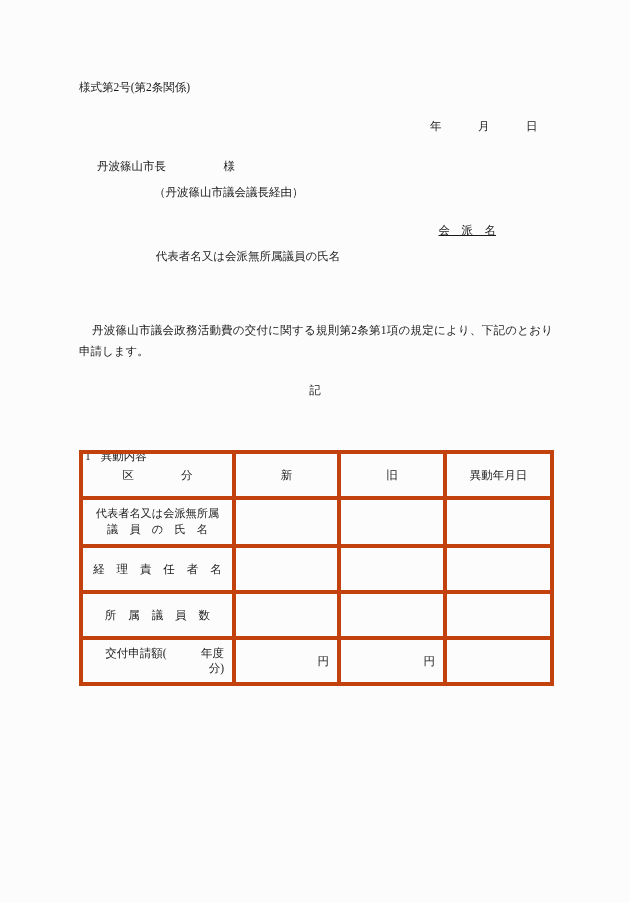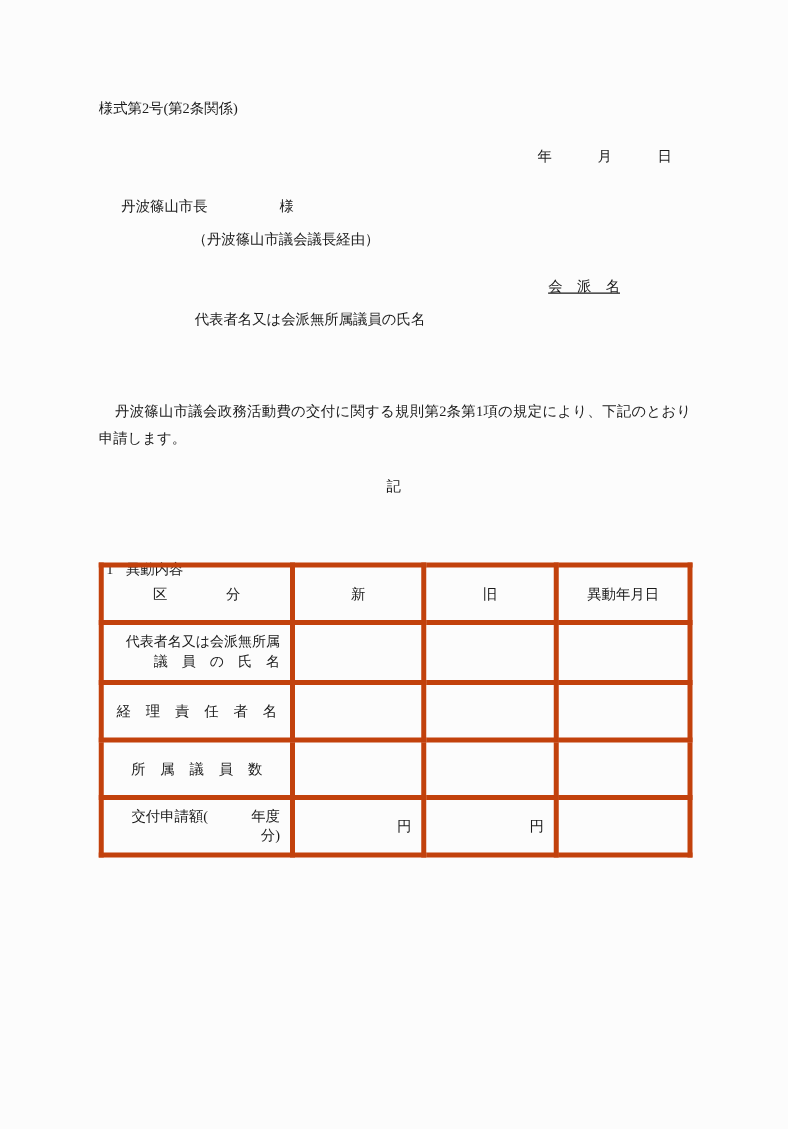--- a/index.html
+++ b/index.html
@@ -140,22 +140,23 @@
   .cell-left   { text-align: right; }
 
   
   .spaced {
     display: block;
     text-align: center;
     letter-spacing: 0.2px;
   }
   .row-two-line {
     line-height: 1.45;
-    text-align: right;
+    text-align: center;
     font-size: 11.2px;
+    font-family: Liberation Mono, monospace;
   }
   .row-two-line .l1 { display: block; letter-spacing: 0px; }
   .row-two-line .l2 { display: block; letter-spacing: 0px; }
 
   .tall-row td { height: 48px; }
 </style>
 </head>
 <body>
 
 <div class="page">

